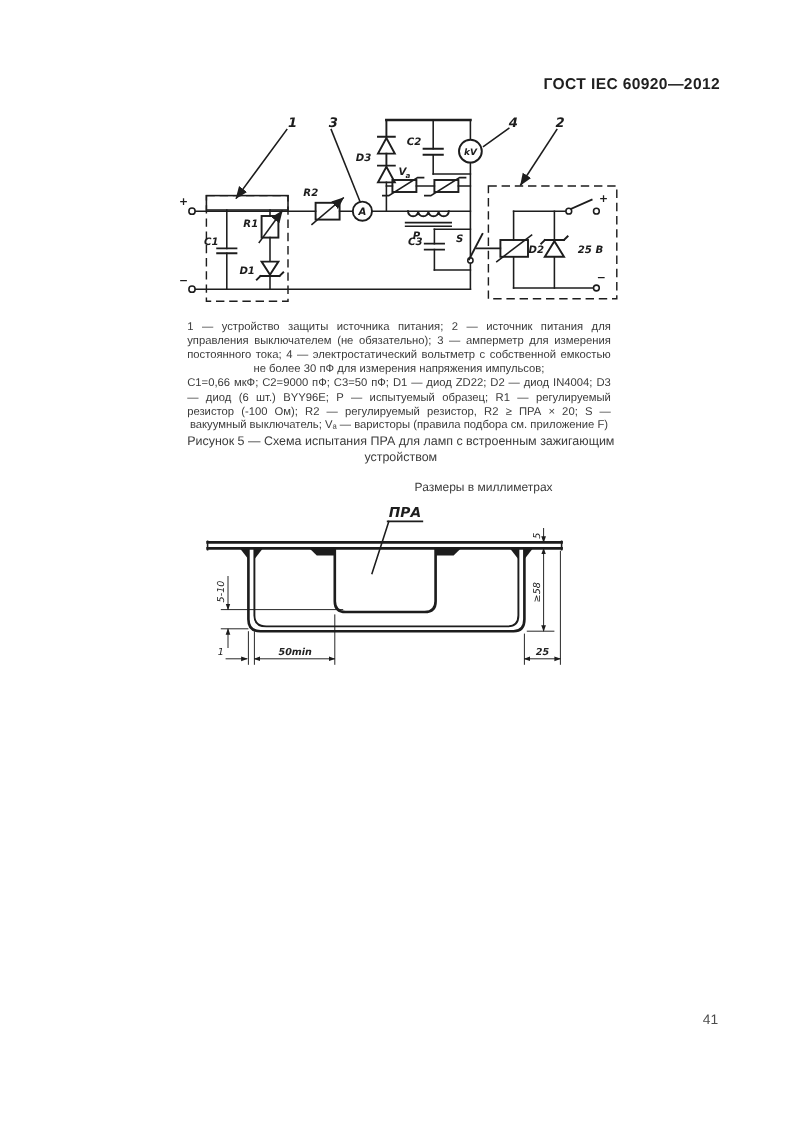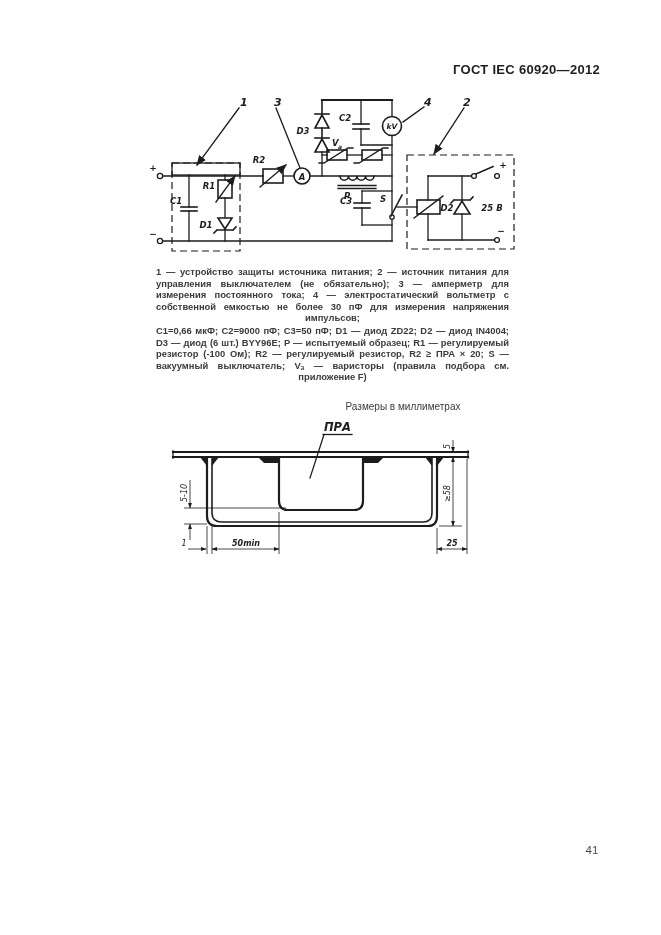--- a/index.html
+++ b/index.html
@@ -3,21 +3,21 @@
 <meta charset="utf-8">
 <style>
   html,body{margin:0;padding:0;background:#ffffff;}
   .page{position:relative;width:661px;height:902px;background:#ffffff;overflow:hidden;
         font-family:"Liberation Sans",sans-serif;color:#2f2f2f;}
   .header{position:absolute;top:62px;left:0;width:600px;text-align:right;
           font-weight:bold;font-size:13px;letter-spacing:.3px;color:#1f1f1f;}
   .fig5{position:absolute;left:140px;top:88px;width:380px;height:180px;}
   .legend{position:absolute;left:156px;top:266px;width:353px;font-size:9.4px;
           line-height:11.6px;color:#3b3b3b;}
-  .legend p{margin:0 0 1px 0;text-align:justify;text-align-last:center;font-weight:bold;}
+  .legend p{margin:0 0 1px 0;text-align:justify;text-align-last:center;}
   .caption{position:absolute;text-align:center;font-size:10.4px;line-height:13px;color:#3b3b3b;}
   .cap5{left:148px;top:362px;width:372px;}
   .cap6{left:128px;top:570px;width:408px;}
   .units{position:absolute;top:401px;left:303px;width:200px;text-align:center;
          font-size:10px;color:#3b3b3b;}
   .fig6{position:absolute;left:160px;top:418px;width:340px;height:150px;}
   .pagenum{position:absolute;top:844px;left:578px;width:28px;text-align:center;
            font-size:11.5px;color:#4c4c4c;}
   
   .w{stroke:#1d1d1d;stroke-width:1.3;fill:none;stroke-linecap:square;}
@@ -171,20 +171,21 @@
       <text class="sign" x="361" y="146" text-anchor="middle">−</text>
       <text class="lbl" x="352" y="123" text-anchor="middle">25 В</text>
     </g>
   </svg>
 
   <div class="legend">
     <p>1 — устройство защиты источника питания; 2 — источник питания для управления выключателем (не обязательно); 3 — амперметр для измерения постоянного тока; 4 — электростатический вольтметр с собственной емкостью не более 30 пФ для измерения напряжения импульсов;</p>
     <p>C1=0,66 мкФ; C2=9000 пФ; C3=50 пФ; D1 — диод ZD22; D2 — диод IN4004; D3 — диод (6 шт.) BYY96E; P — испытуемый образец; R1 — регулируемый резистор (-100 Ом); R2 — регулируемый резистор, R2 ≥ ПРА × 20; S — вакуумный выключатель; Vₐ — варисторы (правила подбора см. приложение F)</p>
   </div>
 
+  <div class="caption cap5">Рисунок 5 — Схема испытания ПРА для ламп с встроенным зажигающим устройством</div>
 
   <div class="units">Размеры в миллиметрах</div>
 
   <svg class="fig6" viewBox="0 0 340 150">
     <defs>
       <marker id="ah6" viewBox="0 0 10 10" refX="9" refY="5" markerWidth="7" markerHeight="7" orient="auto">
         <path d="M0,1.5 L10,5 L0,8.5 z" fill="#1d1d1d"></path>
       </marker>
       <marker id="ah6s" viewBox="0 0 10 10" refX="9" refY="5" markerWidth="7" markerHeight="7" orient="auto-start-reverse">
         <path d="M0,1.5 L10,5 L0,8.5 z" fill="#1d1d1d"></path>

